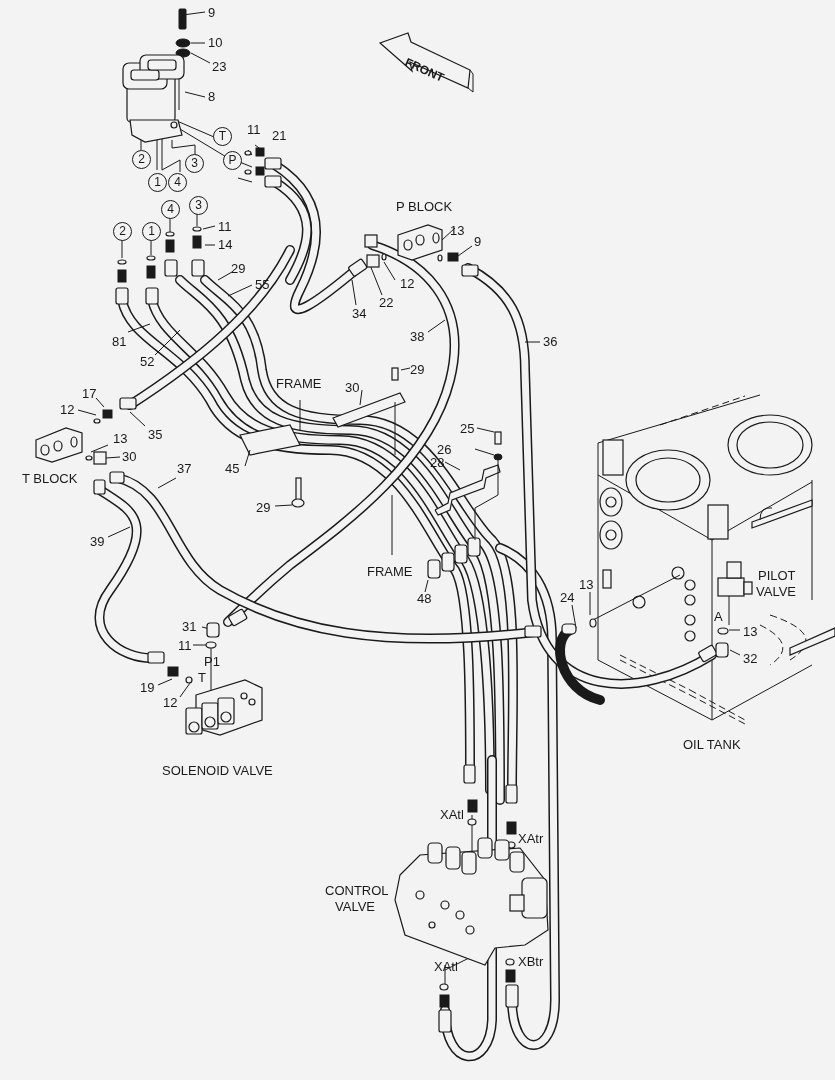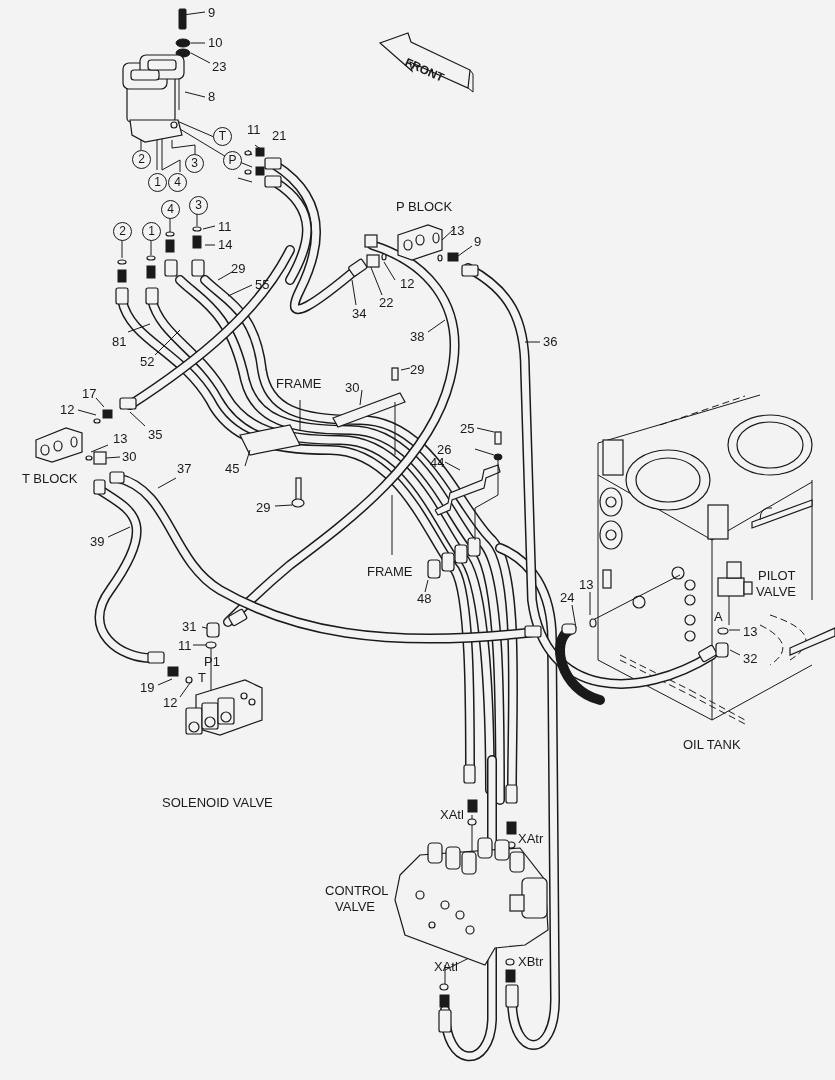--- a/index.html
+++ b/index.html
@@ -360,31 +360,31 @@
 <div class="lbl" style="left:177px;top:462px">37</div>
 <div class="lbl" style="left:90px;top:535px">39</div>
 
 <div class="lbl" style="left:276px;top:377px">FRAME</div>
 <div class="lbl" style="left:345px;top:381px">30</div>
 <div class="lbl" style="left:410px;top:363px">29</div>
 <div class="lbl" style="left:225px;top:462px">45</div>
 <div class="lbl" style="left:256px;top:501px">29</div>
 <div class="lbl" style="left:460px;top:422px">25</div>
 <div class="lbl" style="left:437px;top:443px">26</div>
-<div class="lbl" style="left:430px;top:456px">44</div>
+<div class="lbl" style="left:430px;top:456px">28</div>
 <div class="lbl" style="left:367px;top:565px">FRAME</div>
 <div class="lbl" style="left:417px;top:592px">48</div>
 
 <div class="lbl" style="left:182px;top:620px">31</div>
 <div class="lbl" style="left:178px;top:639px">11</div>
 <div class="lbl" style="left:204px;top:655px">P1</div>
 <div class="lbl" style="left:198px;top:671px">T</div>
 <div class="lbl" style="left:140px;top:681px">19</div>
 <div class="lbl" style="left:163px;top:696px">12</div>
-<div class="lbl" style="left:162px;top:796px">SOLENOID VALVE</div>
+<div class="lbl" style="left:162px;top:764px">SOLENOID VALVE</div>
 
 <div class="lbl" style="left:560px;top:591px">24</div>
 <div class="lbl" style="left:579px;top:578px">13</div>
 <div class="lbl" style="left:758px;top:569px">PILOT</div>
 <div class="lbl" style="left:756px;top:585px">VALVE</div>
 <div class="lbl" style="left:714px;top:610px">A</div>
 <div class="lbl" style="left:743px;top:625px">13</div>
 <div class="lbl" style="left:743px;top:652px">32</div>
 <div class="lbl" style="left:683px;top:738px">OIL TANK</div>
 

